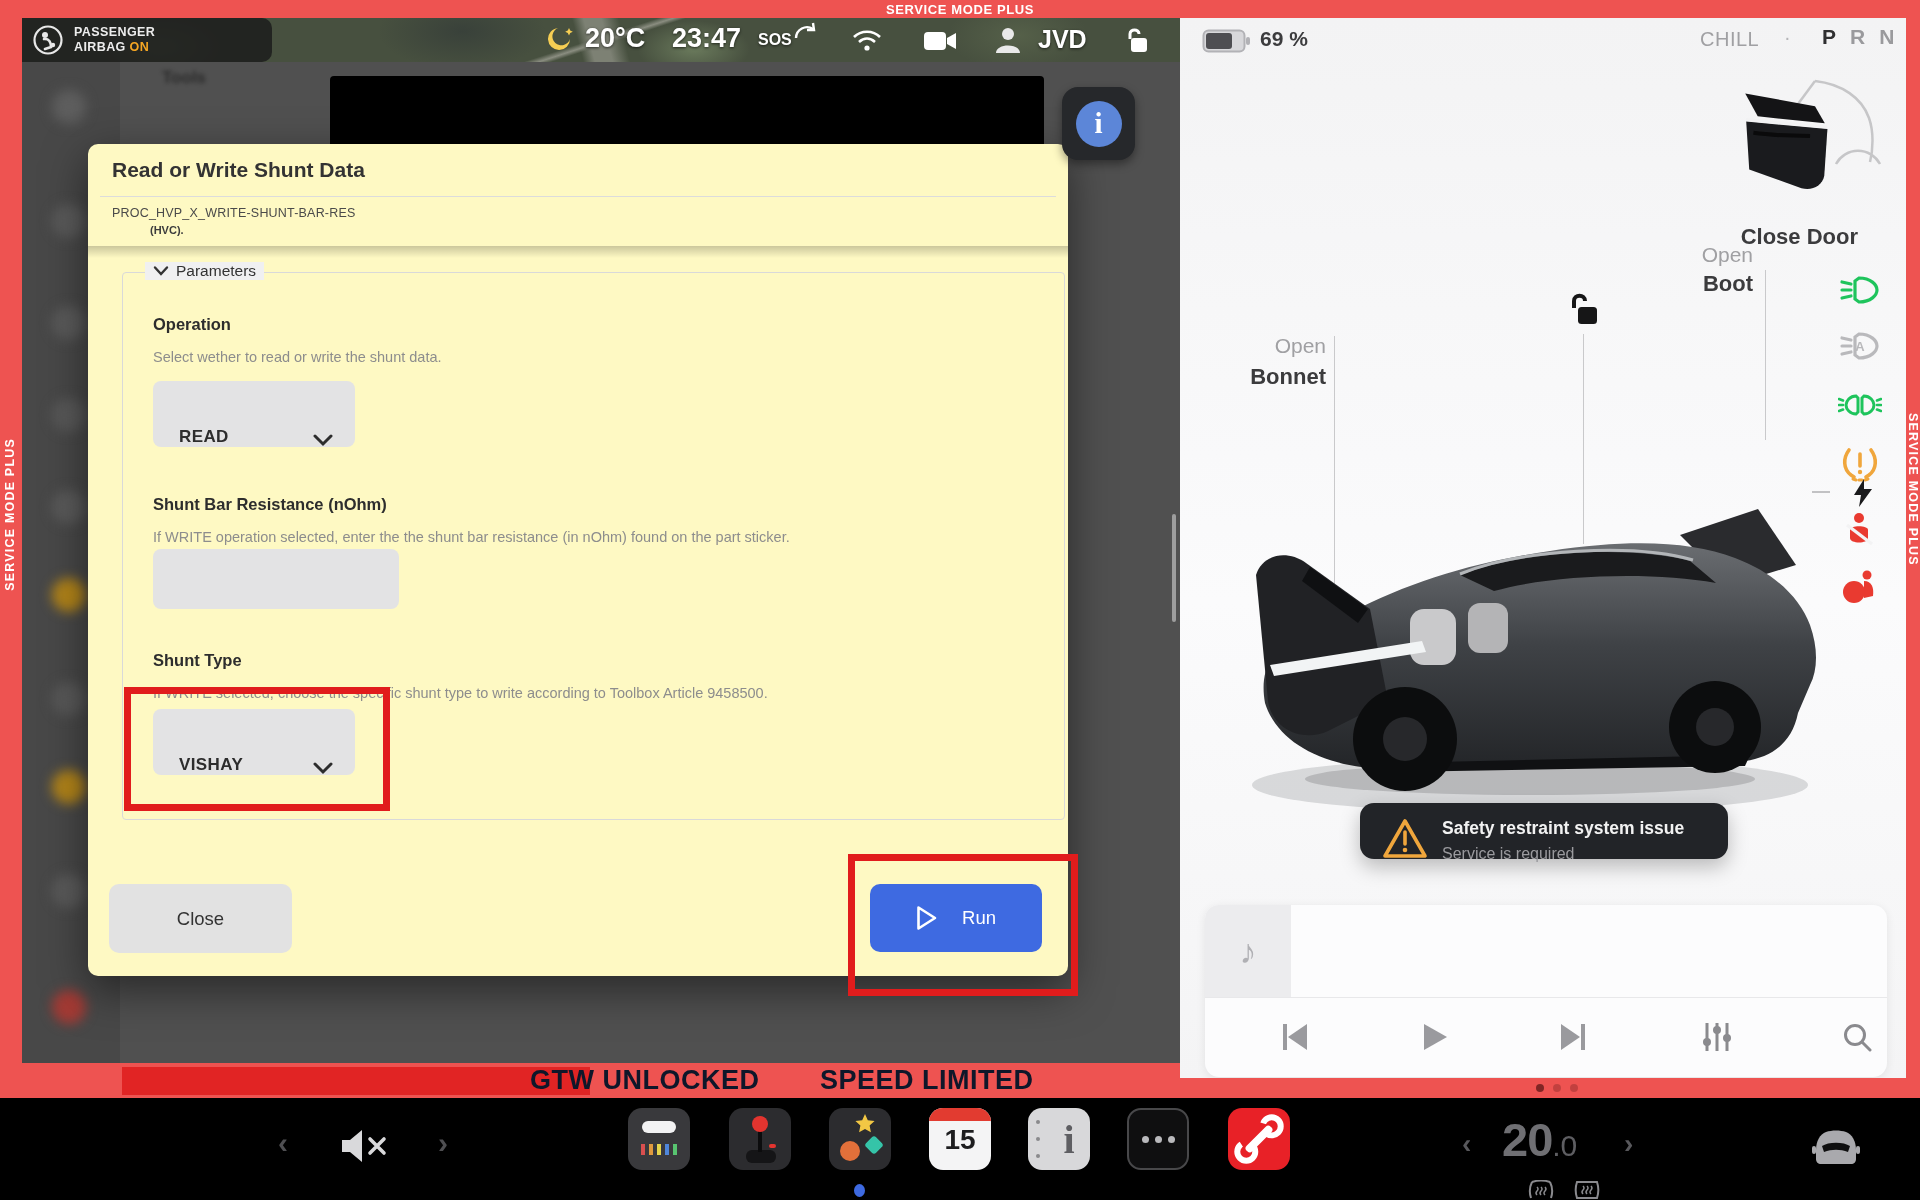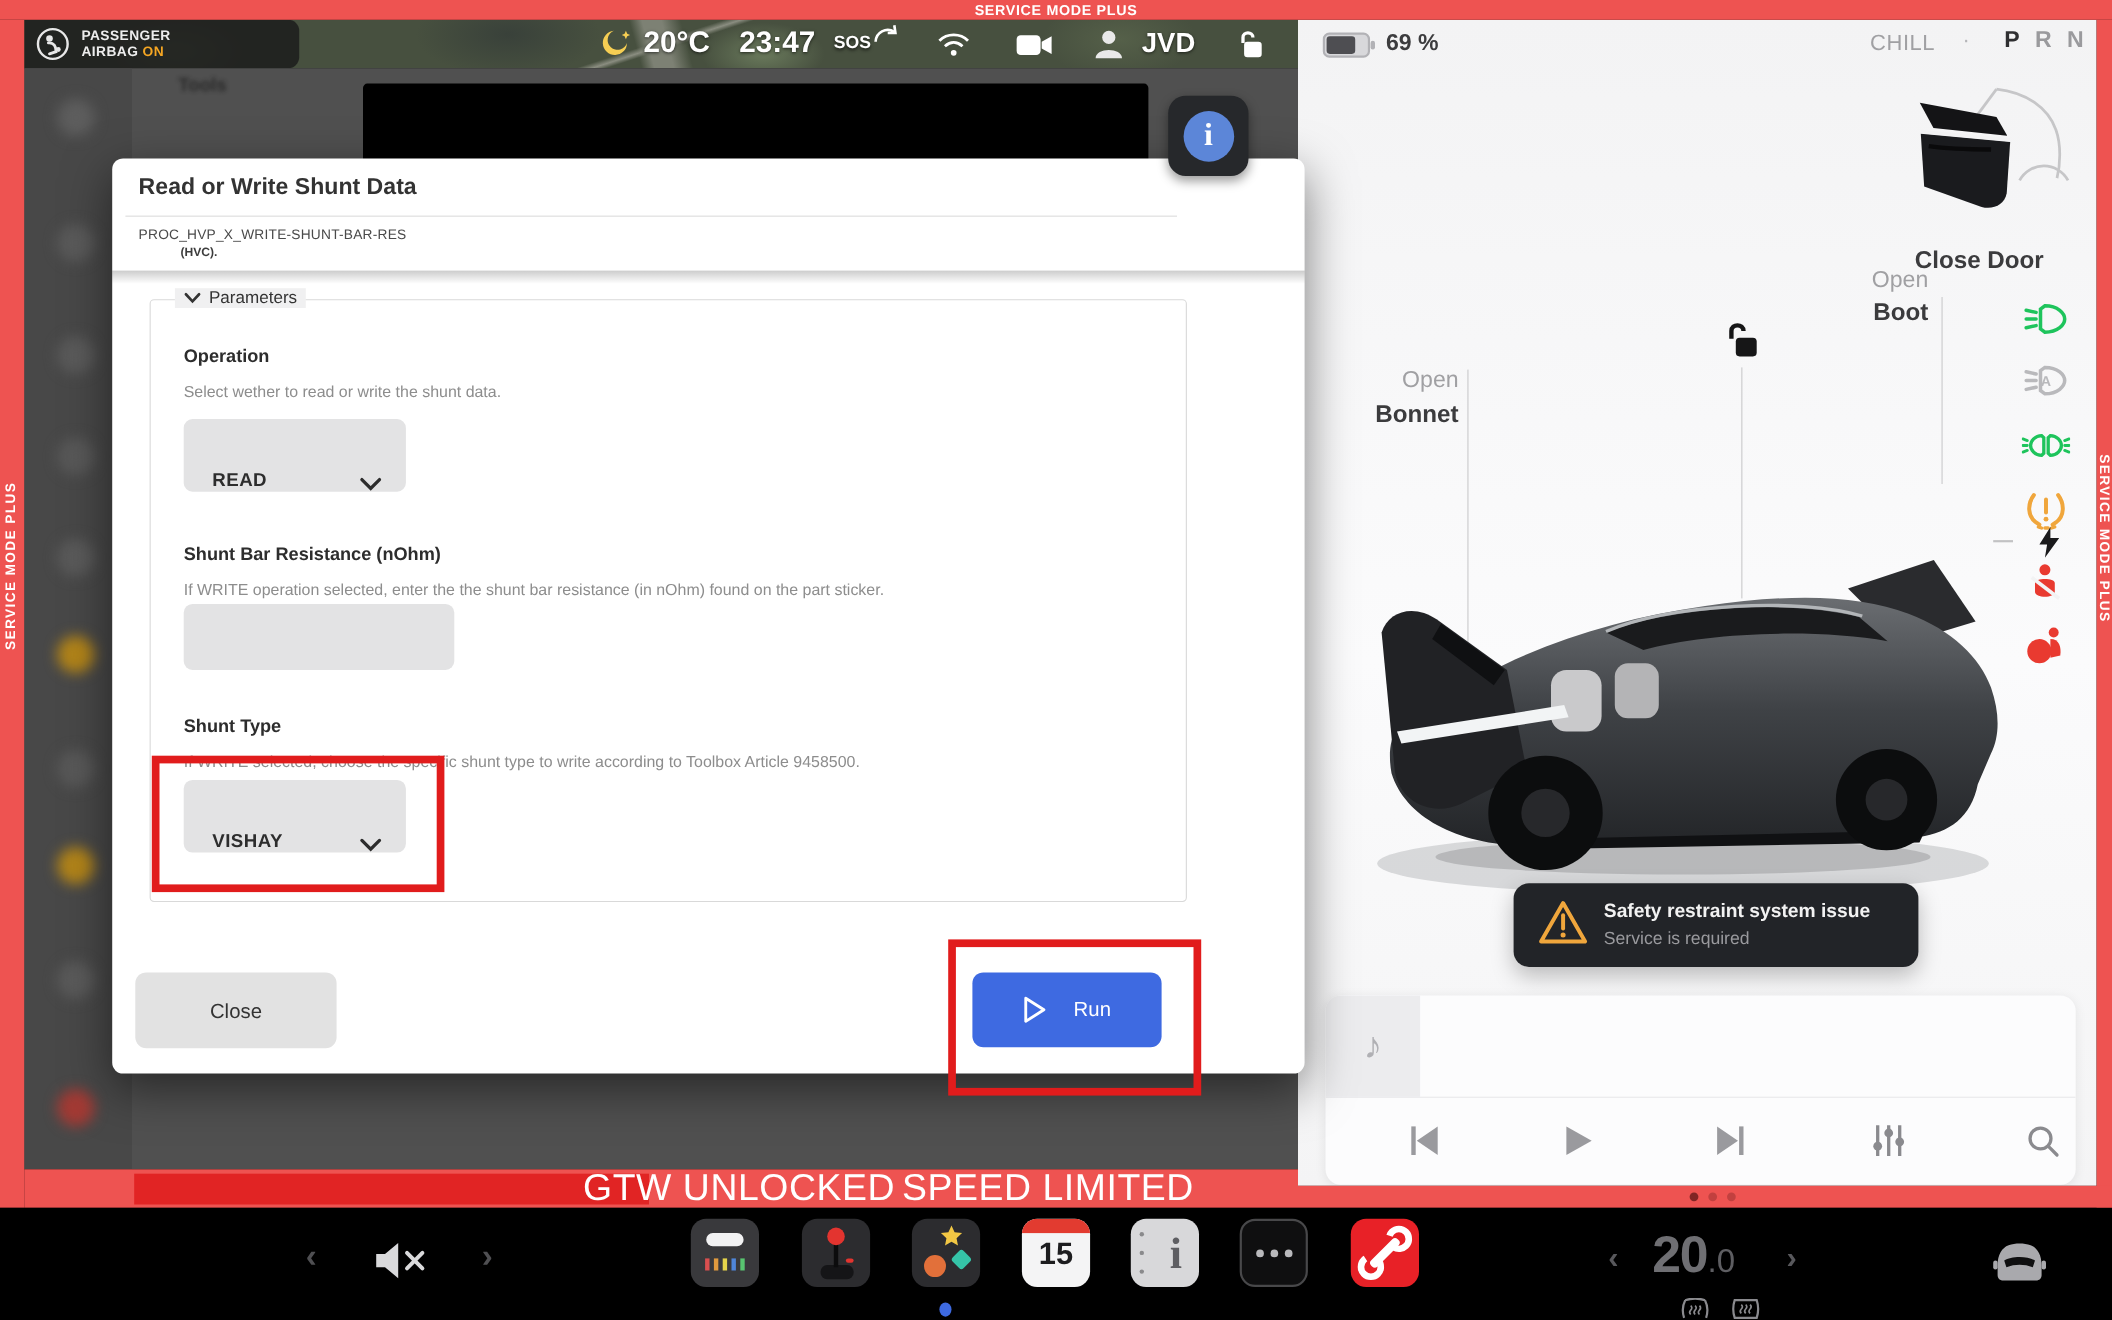--- a/index.html
+++ b/index.html
@@ -38,50 +38,50 @@
   
   .backdrop{left:22px;top:62px;width:1158px;height:1001px;background:#505050;z-index:6;overflow:hidden;}
   .bk-sidebar{position:absolute;left:0;top:0;width:98px;height:100%;background:#484848;}
   .bk-dot{position:absolute;left:30px;width:34px;height:34px;border-radius:50%;filter:blur(6px);}
   .bk-tools{position:absolute;left:140px;top:6px;font-size:17px;font-weight:bold;color:#242424;filter:blur(2px);opacity:.85;}
   .bk-black{position:absolute;left:308px;top:14px;width:714px;height:72px;background:#000;border-radius:4px;}
   .info-btn{left:1062px;top:87px;width:73px;height:73px;background:#26282b;border-radius:16px;z-index:30;display:flex;align-items:center;justify-content:center;box-shadow:0 4px 10px rgba(0,0,0,.4);}
   .info-btn .cir{width:46px;height:46px;border-radius:50%;background:#5c86d8;color:#fff;display:flex;align-items:center;justify-content:center;font-size:29px;font-weight:bold;font-family:"Liberation Serif",serif;}
 
   
-  .dialog{left:102px;top:144px;width:1084px;height:832px;background:#ffffff;border-radius:10px;z-index:20;box-shadow:0 14px 44px rgba(0,0,0,.5);}
+  .dialog{left:88px;top:144px;width:980px;height:832px;background:#fef9c3;border-radius:10px;z-index:20;box-shadow:0 14px 44px rgba(0,0,0,.5);}
   .dlg-title{left:24px;top:14px;font-size:21px;font-weight:bold;color:#333;}
   .dlg-divider{left:12px;top:52px;width:956px;height:1px;background:#dcdcdc;}
   .dlg-sub{left:24px;top:62px;font-size:12.5px;color:#4a4a4a;letter-spacing:.2px;}
   .dlg-clip{left:62px;top:80px;font-size:11px;color:#3c3c3c;font-weight:bold;}
   .dlg-shadow{left:0;top:102px;width:100%;height:12px;background:linear-gradient(rgba(0,0,0,.2),rgba(0,0,0,0));}
   .fieldset{left:34px;top:128px;width:912px;height:546px;border:1px solid #d9d9d9;border-radius:4px;padding-left:29px;}
   .legend{position:absolute;left:22px;top:-11px;background:#f0f0f1;padding:0 8px;display:flex;align-items:center;gap:7px;font-size:15.5px;color:#333;}
   .flabel{position:absolute;left:30px;font-size:16.5px;font-weight:bold;color:#2d2d2d;}
   .fdesc{position:absolute;left:30px;font-size:14.5px;color:#8d8d8d;}
   .dd{position:absolute;left:30px;width:202px;height:66px;background:#e3e3e4;border-radius:8px;display:flex;align-items:flex-end;justify-content:space-between;padding:0 22px 0 26px;box-sizing:border-box;}
   .dd span{font-size:17px;font-weight:bold;color:#2d2d2d;letter-spacing:.4px;}
   .tinput{position:absolute;left:30px;top:276px;width:242px;height:58px;background:#e3e3e4;border:none;border-radius:8px;}
   .hl-box{position:absolute;border:7px solid #e11c1c;}
   .btn-close{left:21px;top:740px;width:183px;height:69px;background:#e2e2e2;border-radius:10px;display:flex;align-items:center;justify-content:center;font-size:18.5px;color:#333;}
   .btn-run{left:782px;top:740px;width:172px;height:68px;background:#3e6ae1;border-radius:10px;display:flex;align-items:center;justify-content:center;gap:24px;color:#fff;font-size:18.5px;}
 
   
   .gtw-banner{left:22px;top:1063px;width:1158px;height:35px;background:#ee5351;z-index:12;}
   .gtw-redact{position:absolute;left:100px;top:4px;width:468px;height:28px;background:#e12424;}
-  .gtw-banner span{position:absolute;top:0;line-height:35px;color:#ffffff;font-weight:normal;font-size:34px;letter-spacing:.5px;}
+  .gtw-banner span{position:absolute;top:0;line-height:35px;color:#0f172a;font-weight:bold;font-size:27px;letter-spacing:.5px;}
 
   
   .vpanel{left:1180px;top:18px;width:726px;height:1060px;background:linear-gradient(#f3f3f4,#fbfbfc 55%,#f4f4f5);z-index:8;overflow:hidden;}
   .vp-gray{color:#a0a0a3;}
   .vp-dark{color:#3b3b3d;}
   .gear{font-size:21px;color:#9a9a9d;font-weight:bold;margin-left:14px;}
   .gear.sel{color:#2f2f31;}
   .thinline{position:absolute;width:1px;background:#c9c9cb;}
-  .alert{position:absolute;left:196px;top:785px;width:368px;height:76px;background:#222428;border-radius:14px;box-shadow:0 8px 20px rgba(0,0,0,.25);}
+  .alert{position:absolute;left:180px;top:785px;width:368px;height:56px;background:#222428;border-radius:14px;box-shadow:0 8px 20px rgba(0,0,0,.25);}
   .alert .t{position:absolute;left:82px;top:15px;font-size:17.5px;font-weight:bold;color:#f2f2f2;}
   .alert .s{position:absolute;left:82px;top:42px;font-size:16px;color:#9a9a9e;}
   .player{position:absolute;left:25px;top:887px;width:682px;height:172px;background:#fcfcfd;border-radius:14px;overflow:hidden;box-shadow:0 2px 10px rgba(0,0,0,.08);}
   .pl-tile{position:absolute;left:0;top:0;width:86px;height:92px;background:#ececee;display:flex;align-items:center;justify-content:center;font-size:34px;color:#b0b0b4;}
   .pl-src{position:absolute;left:112px;top:0;height:92px;display:flex;align-items:center;gap:12px;font-size:21px;color:#98989c;}
   .pl-div{position:absolute;left:0;top:92px;width:100%;height:1px;background:#e8e8ea;}
   .pl-ctl{position:absolute;top:112px;width:40px;height:40px;display:flex;align-items:center;justify-content:center;}
   .vstrip-bottom{left:1180px;top:1078px;width:740px;height:20px;background:#ee5351;z-index:36;}
   .pgdot{position:absolute;top:6px;width:8px;height:8px;border-radius:50%;}
 

